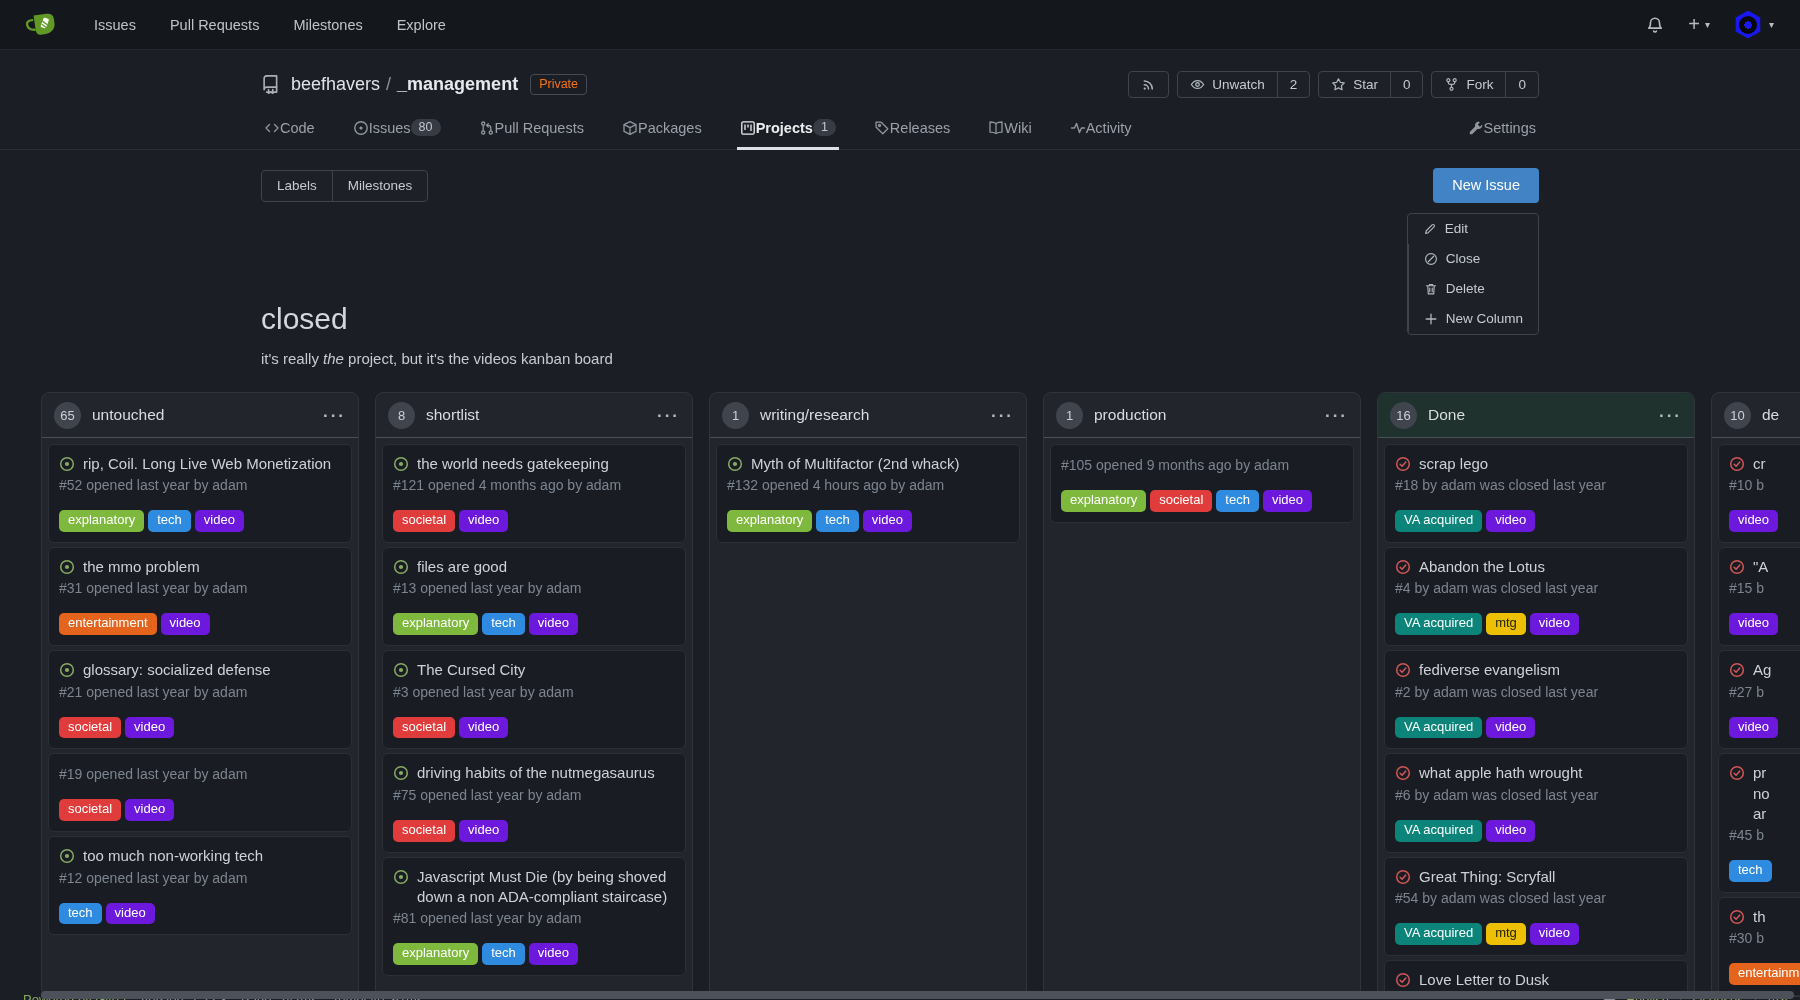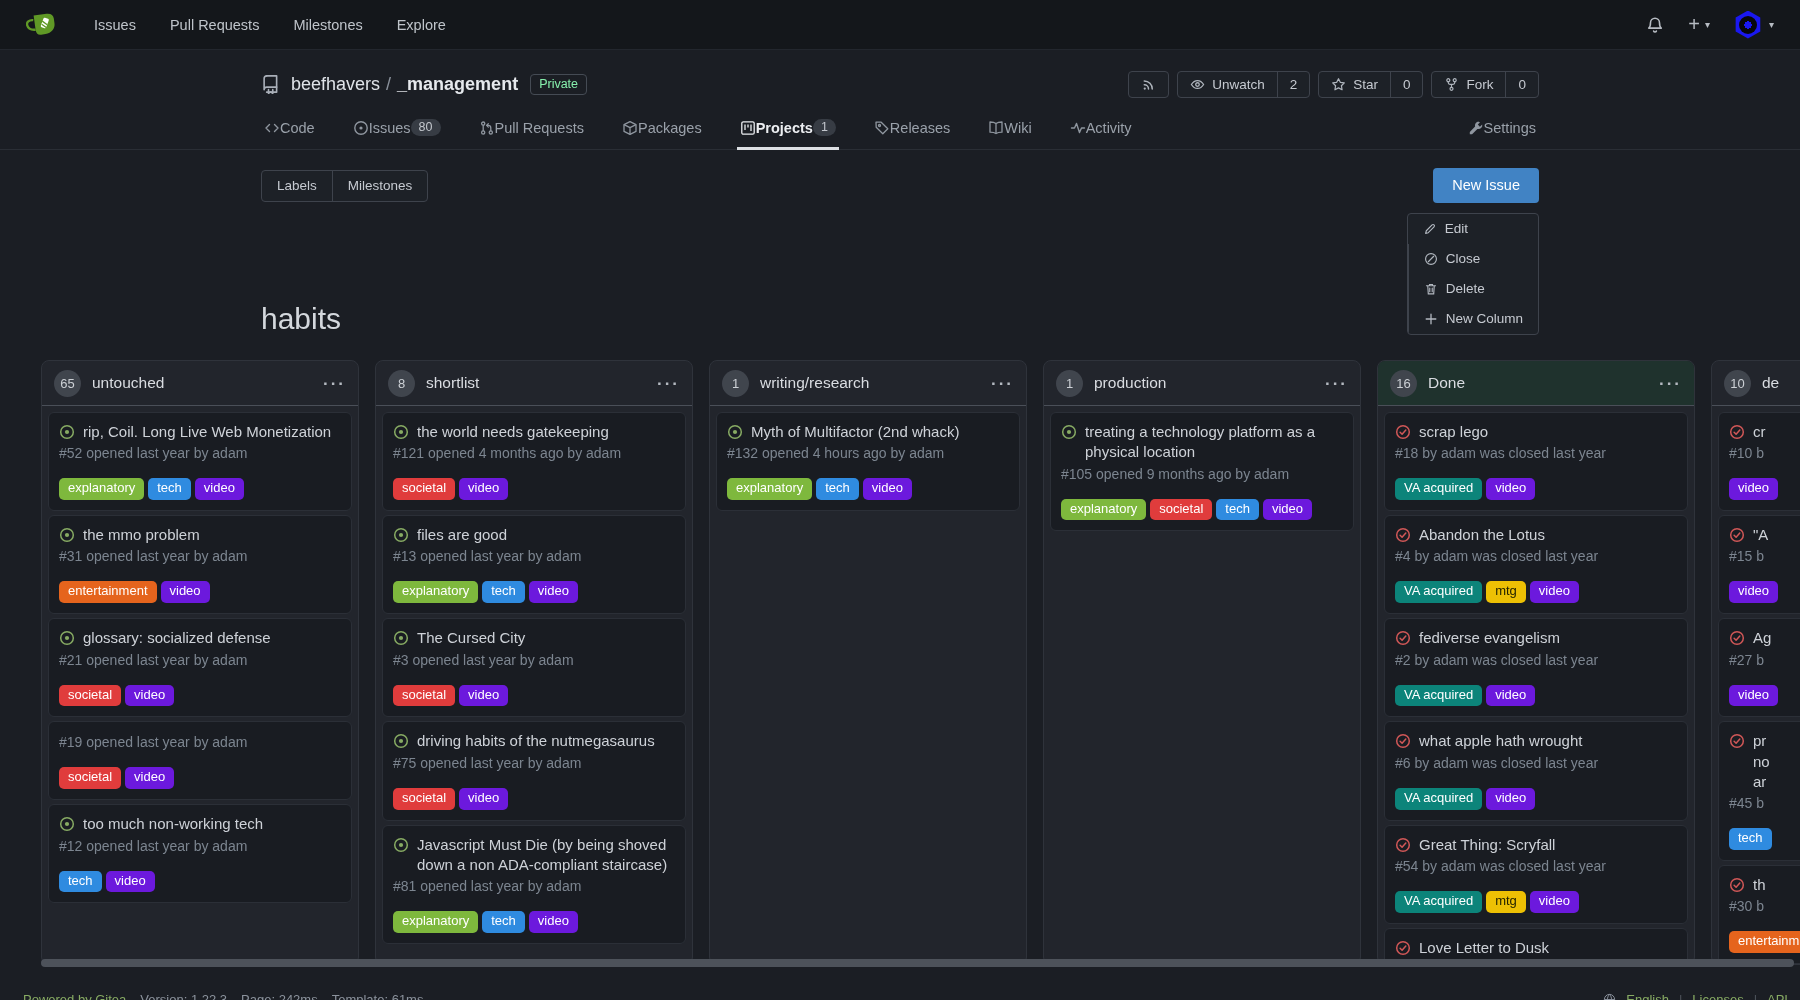--- a/index.html
+++ b/index.html
@@ -36,21 +36,21 @@
 
   
   .container { width:1278px; margin:0 auto; }
   .repo-row { display:flex; align-items:center; padding-top:16px; height:52px; }
   .repo-icon { color:#a9afb8; margin-right:10px; }
   .repo-owner { font-size:18px; color:#dfe3e8; cursor:pointer; }
   .repo-sep { font-size:18px; color:#8b929c; margin:0 6px; }
   .repo-name { font-size:18px; color:#e6e9ed; font-weight:700; cursor:pointer; }
   .visibility-badge {
     margin-left:12px; border:1px solid #454b54; border-radius:4px;
-    font-size:12.5px; color:#86efac; padding:2px 8px 3px;
+    font-size:12.5px; color:#f97316; padding:2px 8px 3px;
   }
   .repo-actions { margin-left:auto; display:flex; gap:8px; }
   .seg-btn {
     display:flex; align-items:stretch; border:1px solid #3e434c; border-radius:4px;
     overflow:hidden; background:#1d2127; cursor:pointer;
   }
   .seg {
     display:flex; align-items:center; gap:7px; padding:5px 12px;
     font-size:13.5px; color:#c6cad1;
   }
@@ -331,21 +331,21 @@
 <div class="container">
   <div class="proj-row1">
     <div class="btn-group">
       <span class="group-btn">Labels</span>
       <span class="group-btn">Milestones</span>
     </div>
     <button class="primary-btn" style="border:none">New Issue</button>
   </div>
 
   <div class="proj-row2">
-    <h1 class="proj-title">habits</h1>
+    <h1 class="proj-title">closed</h1>
     <div class="btn-group proj-actions">
       <span class="group-btn">
         <span class="icon">
           <svg width="14" height="14" viewBox="0 0 16 16" fill="none" stroke="currentColor" stroke-width="1.3" stroke-linejoin="round">
               <path d="M3 13l.8-3L10.4 3.3a1.55 1.55 0 0 1 2.2 2.2L6 12.2 3 13z"></path>
             </svg>
         </span>
         <span>Edit</span>
       </span>
       <span class="group-btn">
@@ -369,20 +369,21 @@
         <span class="icon">
           <svg width="14" height="14" viewBox="0 0 16 16" fill="none" stroke="currentColor" stroke-width="1.5" stroke-linecap="round">
               <path d="M8 2.5v11M2.5 8h11"></path>
             </svg>
         </span>
         <span>New Column</span>
       </span>
     </div>
   </div>
 
+  <p class="proj-desc"><span>it's really </span><span class="it">the</span><span> project, but it's the videos kanban board</span></p>
 </div>
 
 <div class="board-wrap">
   <div class="board">
       <div class="kb-col">
         <div class="kb-head">
           <span class="kb-count">65</span>
           <span class="kb-title">untouched</span>
           <span class="kb-kebab">···</span>
         </div>
@@ -579,29 +580,20 @@
         </div>
       </div>
       <div class="kb-col">
         <div class="kb-head">
           <span class="kb-count">1</span>
           <span class="kb-title">production</span>
           <span class="kb-kebab">···</span>
         </div>
         <div class="kb-cards">
           <div class="kb-card">
-            <div class="kb-card-top">
-              <span class="kb-state">
-                <svg width="16" height="16" viewBox="0 0 16 16" fill="none">
-                  <circle cx="8" cy="8" r="6.3" stroke="#87ab63" stroke-width="1.5"></circle>
-                  <circle cx="8" cy="8" r="2.1" fill="#87ab63"></circle>
-                </svg>
-              </span>
-              <span class="kb-card-title">treating a technology platform as a physical location</span>
-            </div>
             <div class="kb-meta">#105 opened 9 months ago by adam</div>
             <div class="kb-labels">
               <span class="kb-label" style="background:#7eb83d;color:#ffffff">explanatory</span>
               <span class="kb-label" style="background:#e03c3c;color:#ffffff">societal</span>
               <span class="kb-label" style="background:#2f8be0;color:#ffffff">tech</span>
               <span class="kb-label" style="background:#6c19dd;color:#ffffff">video</span>
             </div>
           </div>
         </div>
       </div>

